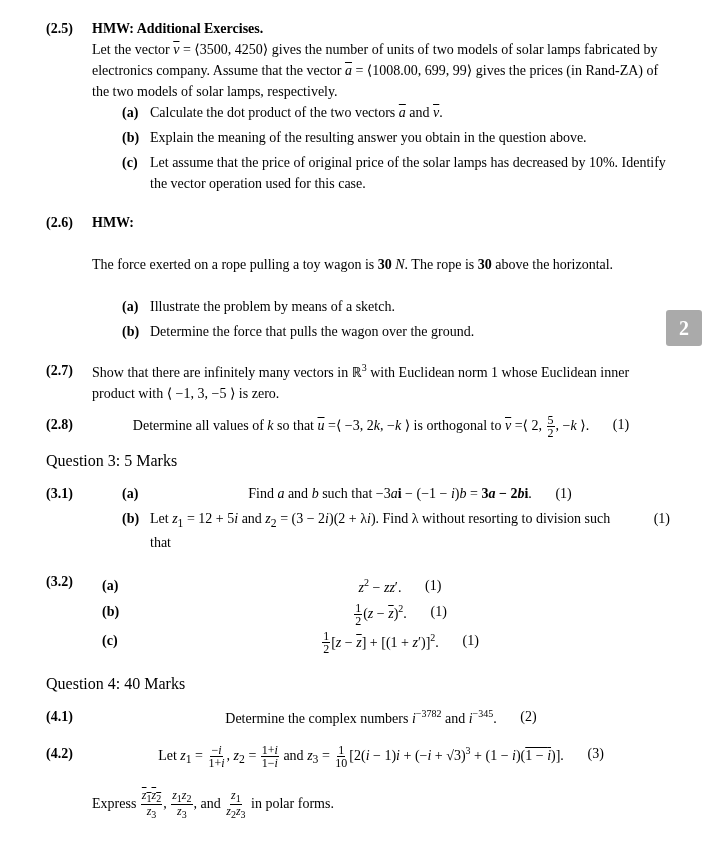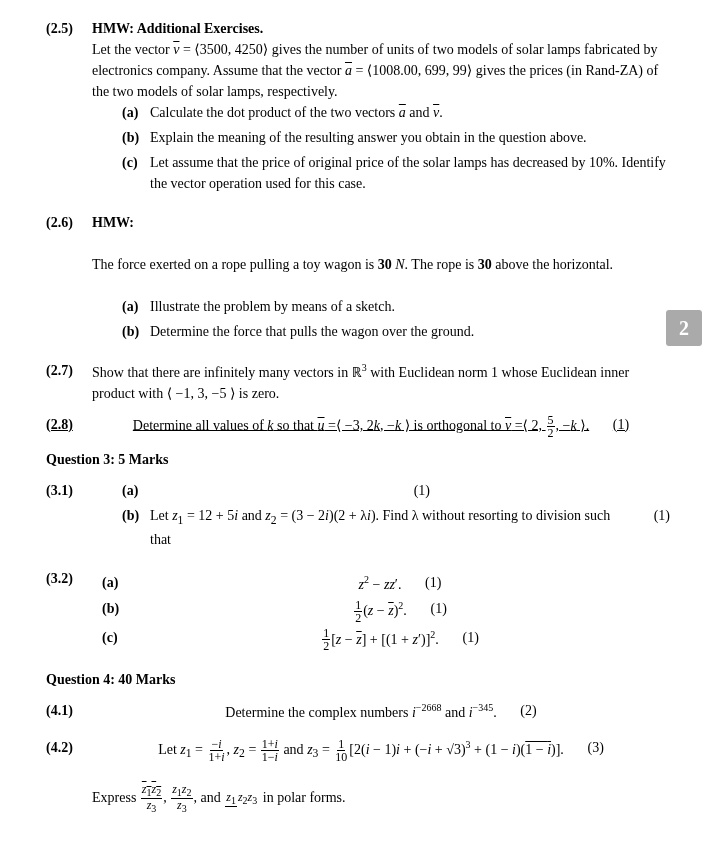--- a/index.html
+++ b/index.html
@@ -58,22 +58,22 @@
     }
     .sub-content {
       flex: 1;
     }
     .points {
       min-width: 40px;
       text-align: right;
       flex-shrink: 0;
     }
     .question-heading {
-      font-weight: bold;
-      font-size: 14px;
+      font-weight: normal;
+      font-size: 16px;
       margin-bottom: 10px;
     }
     .sub-items-block {
       margin-left: 10px;
     }
     .line-with-points {
       display: flex;
       justify-content: center;
       align-items: flex-start;
       width: 100%;
@@ -97,21 +97,21 @@
       line-height: 1.1;
       margin: 0 1px;
     }
     .frac-num { border-bottom: 1px solid #000; padding: 0 1px; }
     .frac-den { padding: 0 1px; }
     .overline { text-decoration: overline; }
     .bold { font-weight: bold; }
     .italic { font-style: italic; }
     sup { font-size: 10px; vertical-align: super; }
     .section-2-7 { margin-bottom: 10px; }
-    .section-2-8 { margin-bottom: 10px; text-decoration: underline; }
+    .section-2-8 { margin-bottom: 10px; }
   </style>
 </head>
 <body>
 
 <div>
 
   <div class="page-number">
     <span>2</span>
   </div>
 
@@ -198,20 +198,21 @@
   </div>
 
   <div class="section">
     <div class="section-row">
       <span class="section-label">(3.1)</span>
       <div class="section-content">
         <div class="sub-items-block">
           <div class="sub-item">
             <span class="sub-label bold">(a)</span>
             <div class="sub-content line-with-points">
+              <span>Find <em>a</em> and <em>b</em> such that −3<em>a</em><strong>i</strong> − (−1 − <em>i</em>)<em>b</em> = <strong>3<em>a</em> − 2<em>b</em>i</strong>.</span>
               <span class="points">(1)</span>
             </div>
           </div>
           <div class="sub-item" style="margin-top:4px;">
             <span class="sub-label bold">(b)</span>
             <div class="sub-content">
               <div class="line-with-points">
                 <span>
                   Let <em>z</em><sub>1</sub> = 12 + 5<em>i</em> and <em>z</em><sub>2</sub> = (3 − 2<em>i</em>)(2 + λ<em>i</em>). Find λ without resorting to division such that
                 </span>
@@ -268,21 +269,21 @@
   <div class="question-heading">
     <span>Question 4: 40 Marks</span>
   </div>
 
   <div class="section">
     <div class="section-row">
       <span class="section-label">(4.1)</span>
       <div class="section-content">
         <div class="line-with-points">
           <span>
-            Determine the complex numbers <em>i</em><sup>−2668</sup> and <em>i</em><sup>−345</sup>.
+            Determine the complex numbers <em>i</em><sup>−3782</sup> and <em>i</em><sup>−345</sup>.
           </span>
           <span class="points">(2)</span>
         </div>
       </div>
     </div>
   </div>
 
   <div class="section">
     <div class="section-row">
       <span class="section-label">(4.2)</span>
@@ -311,21 +312,21 @@
           Express 
           <span class="frac" style="display:inline-flex;flex-direction:column;align-items:center;vertical-align:middle;font-size:12px;line-height:1;margin:0 1px;">
             <span class="frac-num"><span style="text-decoration:overline;"><em>z</em><sub>1</sub><em>z</em><sub>2</sub></span></span>
             <span class="frac-den"><em>z</em><sub>3</sub></span>
           </span>,
           <span class="frac" style="display:inline-flex;flex-direction:column;align-items:center;vertical-align:middle;font-size:12px;line-height:1;margin:0 1px;">
             <span class="frac-num"><em>z</em><sub>1</sub><em>z</em><sub>2</sub></span>
             <span class="frac-den"><em>z</em><sub>3</sub></span>
           </span>,
           <span> and </span>
-          <span class="frac" style="display:inline-flex;flex-direction:row;align-items:center;vertical-align:middle;font-size:12px;line-height:1;margin:0 1px;">
+          <span class="frac" style="display:inline-flex;flex-direction:column;align-items:center;vertical-align:middle;font-size:12px;line-height:1;margin:0 1px;">
             <span class="frac-num"><em>z</em><sub>1</sub></span>
             <span class="frac-den"><em>z</em><sub>2</sub><em>z</em><sub>3</sub></span>
           </span>
           in polar forms.
         </div>
       </div>
     </div>
   </div>
 
 </div>

